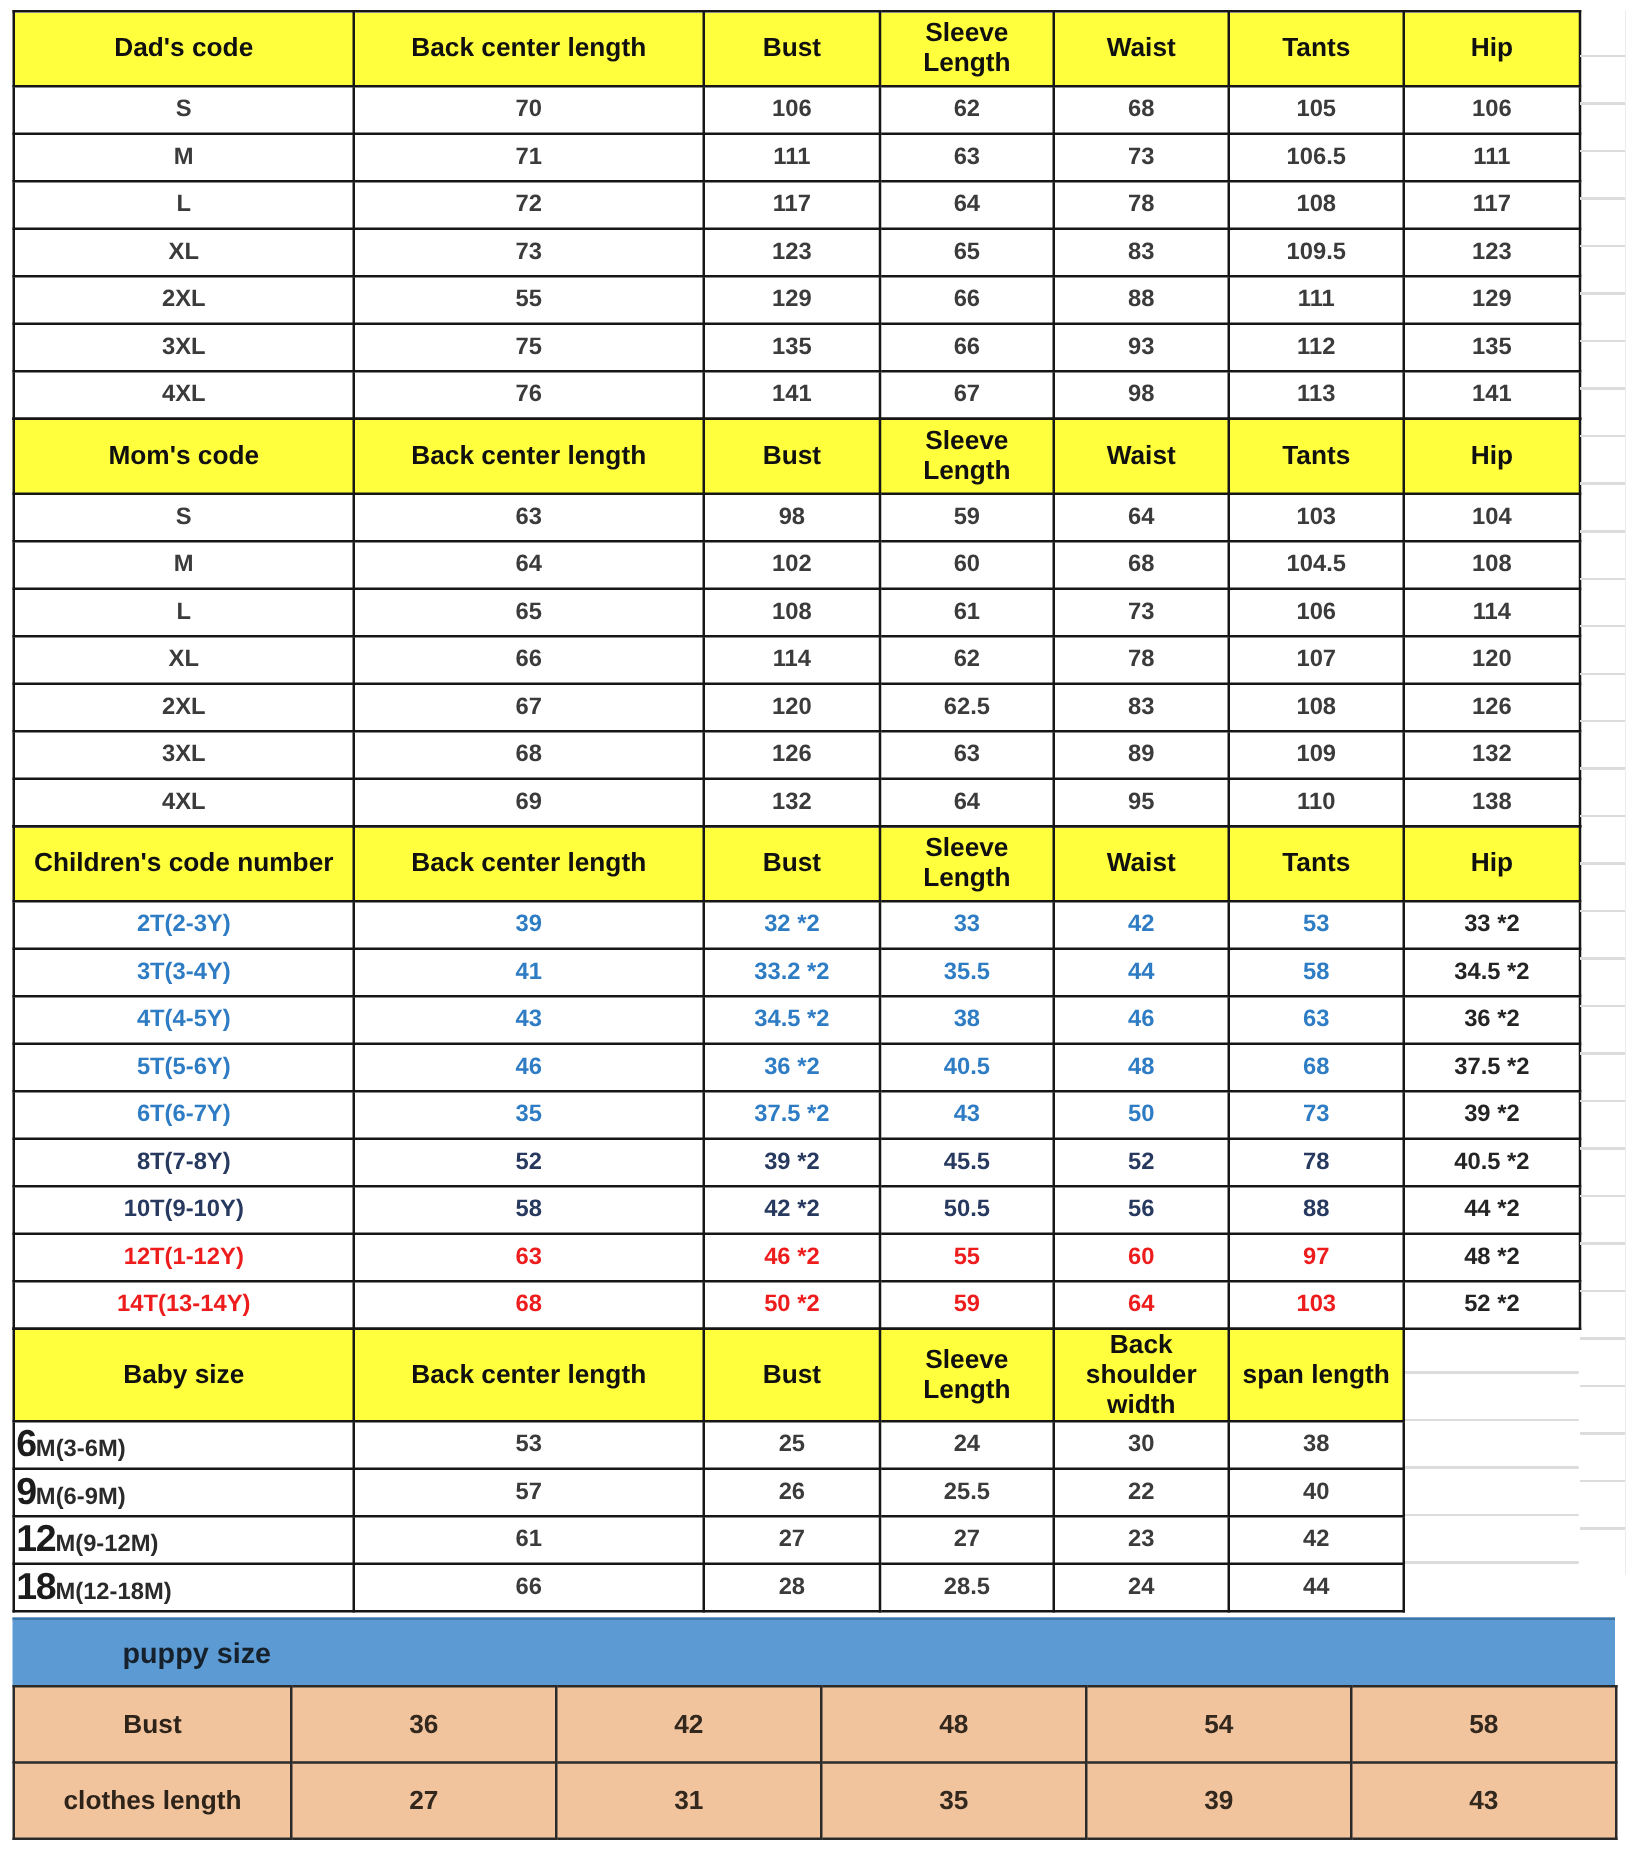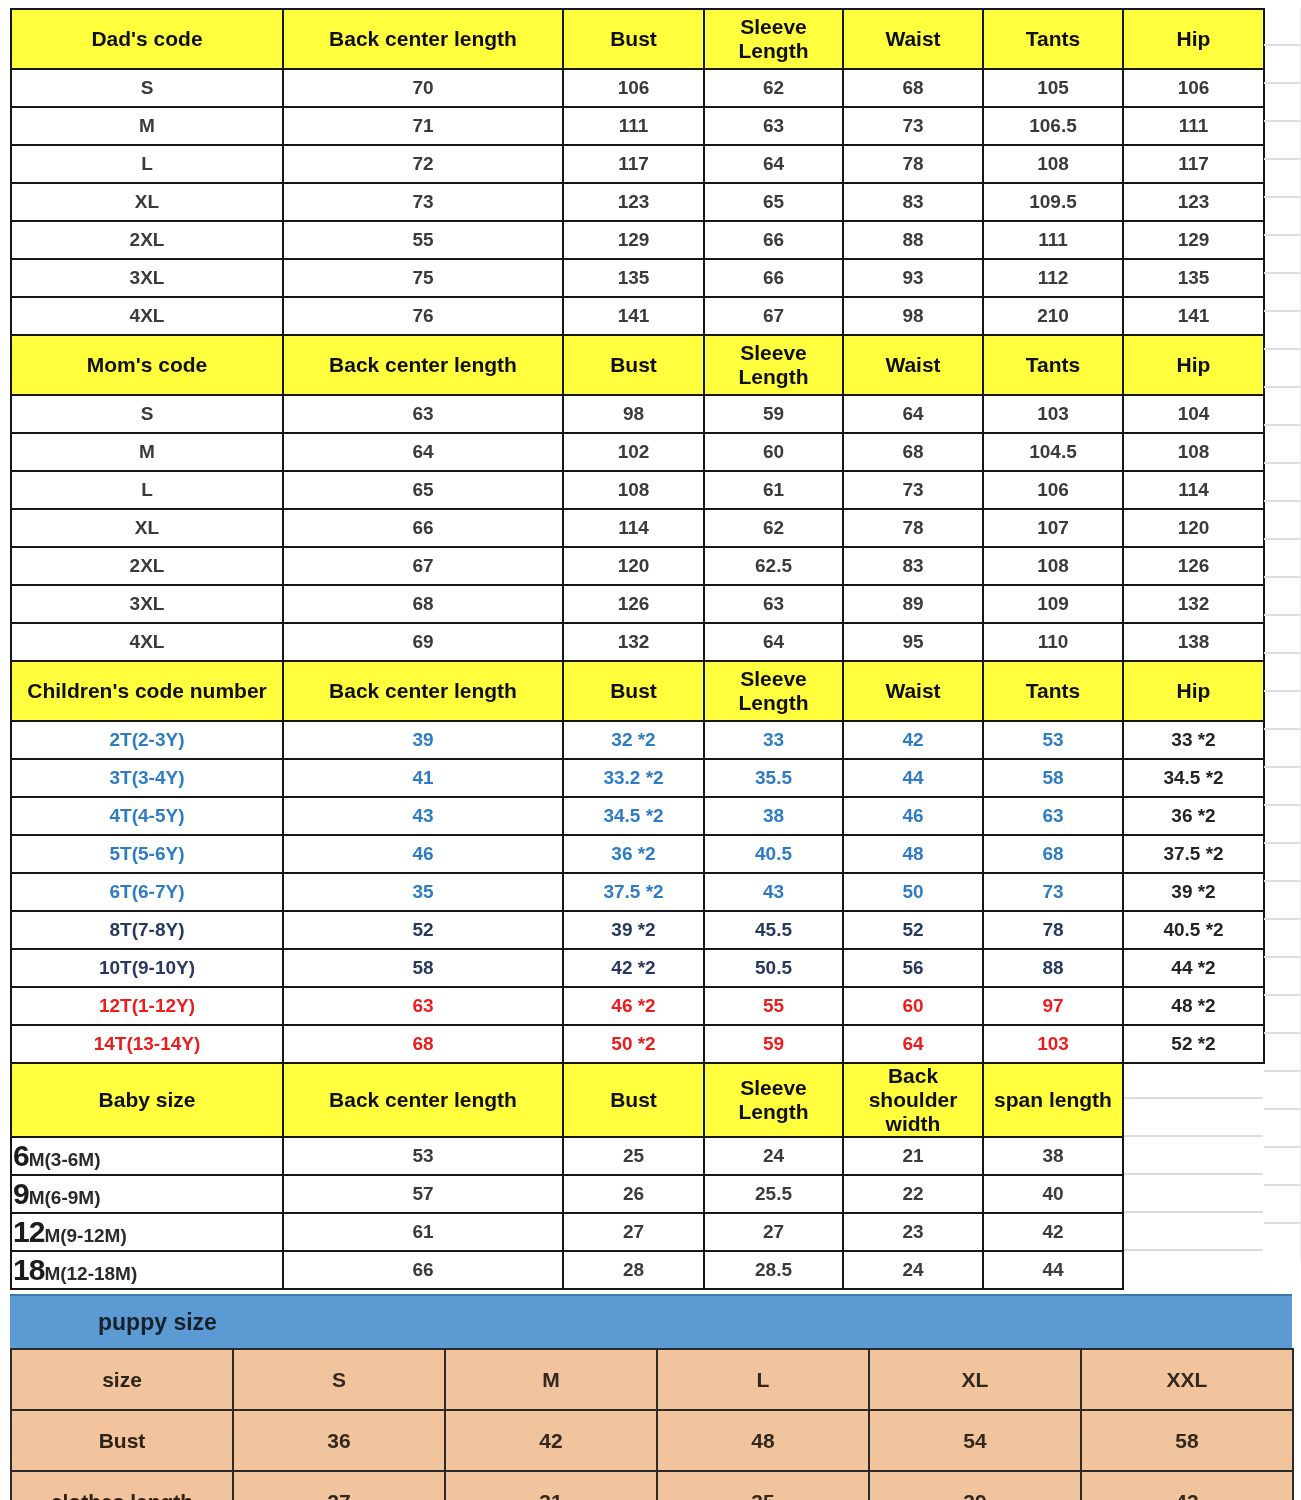--- a/index.html
+++ b/index.html
@@ -127,21 +127,21 @@
           <td>112</td>
           <td>135</td>
         </tr>
 
         <tr>
           <td>4XL</td>
           <td>76</td>
           <td>141</td>
           <td>67</td>
           <td>98</td>
-          <td>210</td>
+          <td>113</td>
           <td>141</td>
         </tr>
       </tbody>
   </table>
 
   <table class="sizes t-mom">
     <colgroup>
         <col style="width:272px">
         <col style="width:280px">
         <col style="width:141px">
@@ -376,21 +376,21 @@
           <th>span length</th>
         </tr>
     </thead>
     <tbody>
 
         <tr>
           <td class="baby-label"><span class="big">6</span><span class="rest">M(3-6M)</span></td>
           <td>53</td>
           <td>25</td>
           <td>24</td>
-          <td>21</td>
+          <td>30</td>
           <td>38</td>
         </tr>
 
         <tr>
           <td class="baby-label"><span class="big">9</span><span class="rest">M(6-9M)</span></td>
           <td>57</td>
           <td>26</td>
           <td>25.5</td>
           <td>22</td>
           <td>40</td>
@@ -424,28 +424,20 @@
     <colgroup>
         <col style="width:222px">
         <col style="width:212px">
         <col style="width:212px">
         <col style="width:212px">
         <col style="width:212px">
         <col style="width:212px">
       </colgroup>
     <tbody>
 
-        <tr>
-          <td class="rlabel">size</td>
-          <td>S</td>
-          <td>M</td>
-          <td>L</td>
-          <td>XL</td>
-          <td>XXL</td>
-        </tr>
 
         <tr>
           <td class="rlabel">Bust</td>
           <td>36</td>
           <td>42</td>
           <td>48</td>
           <td>54</td>
           <td>58</td>
         </tr>
 

